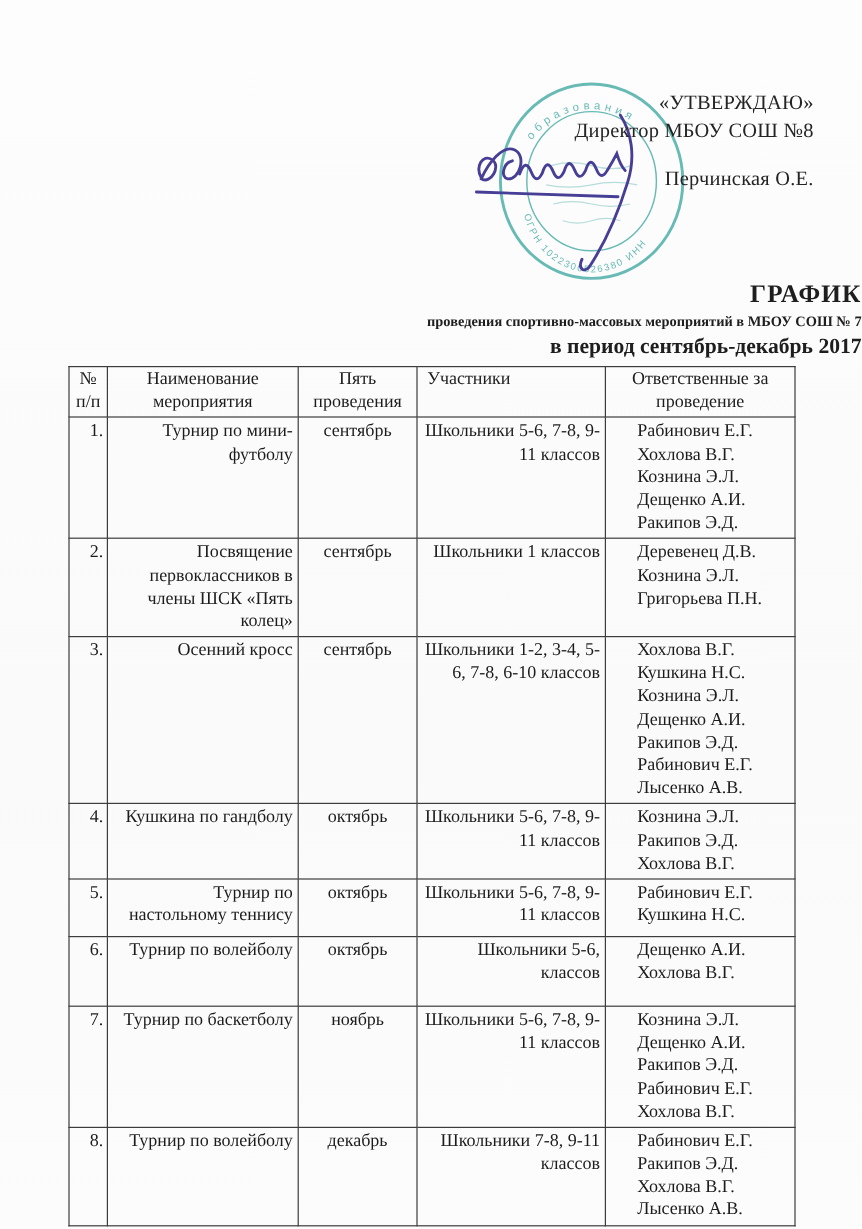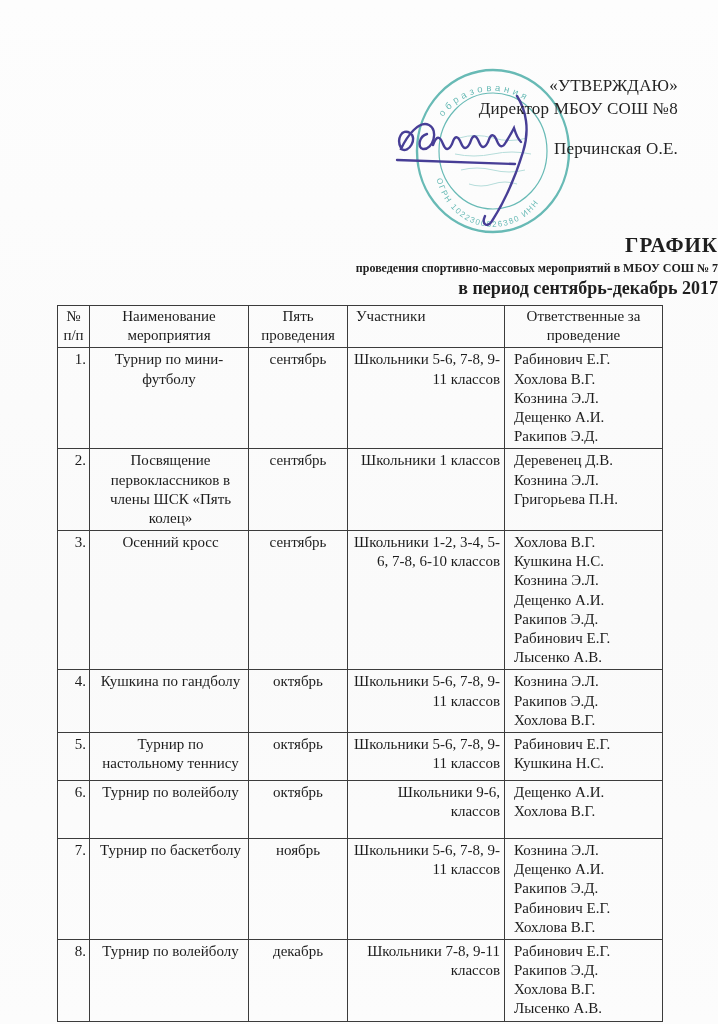--- a/index.html
+++ b/index.html
@@ -54,24 +54,24 @@
     height: 36px; padding-top: 1px;
   }
   .schedule thead th.th-participants { text-align: left; padding-left: 8px; }
   .col-num  { width: 32px; }
   .col-name { width: 159px; }
   .col-date { width: 99px; }
   .col-part { width: 157px; }
   .col-resp { width: 158px; }
 
   td.c-num  { text-align: right; padding-right: 3px; }
-  td.c-name { text-align: center; padding-left: 7px; }
+  td.c-name { text-align: right; padding-left: 7px; }
   td.c-date { text-align: center; }
   td.c-part { text-align: right; }
-  td.c-resp { text-align: left; padding-left: 9px; white-space: pre-line; }
+  td.c-resp { text-align: left; padding-left: 26px; white-space: pre-line; }
   tr.row-center-name td.c-name { padding-left: 4px; }
 
   tr.r1 { height: 88px; }
   tr.r2 { height: 68px; }
   tr.r3 { height: 120px; }
   tr.r4 { height: 58px; }
   tr.r5 { height: 48px; }
   tr.r6 { height: 58px; }
   tr.r7 { height: 81px; }
   tr.r8 { height: 74px; }
@@ -195,21 +195,21 @@
         <td class="c-name">Турнир  по настольному теннису</td>
         <td class="c-date">октябрь</td>
         <td class="c-part">Школьники 5-6, 7-8, 9-11 классов</td>
         <td class="c-resp">Рабинович  Е.Г.
 Кушкина Н.С.</td>
       </tr>
       <tr class="r6">
         <td class="c-num">6.</td>
         <td class="c-name">Турнир по волейболу</td>
         <td class="c-date">октябрь</td>
-        <td class="c-part">Школьники 9-6, классов</td>
+        <td class="c-part">Школьники 5-6, классов</td>
         <td class="c-resp">Дещенко А.И.
 Хохлова В.Г.</td>
       </tr>
       <tr class="r7">
         <td class="c-num">7.</td>
         <td class="c-name">Турнир по баскетболу</td>
         <td class="c-date">ноябрь</td>
         <td class="c-part">Школьники 5-6, 7-8, 9-11 классов</td>
         <td class="c-resp">Кознина Э.Л.
 Дещенко А.И.

